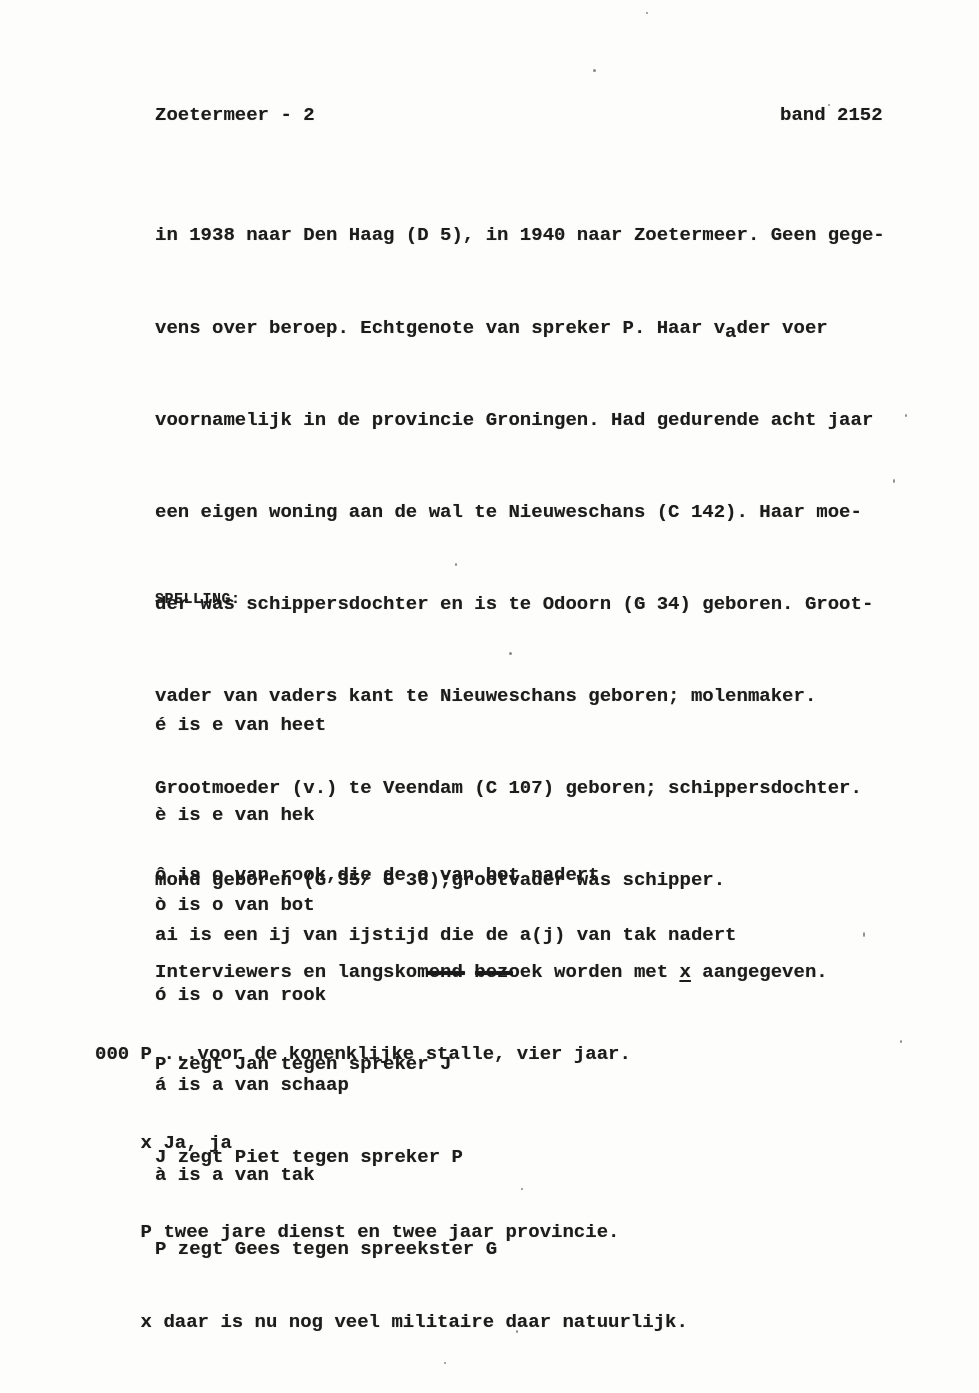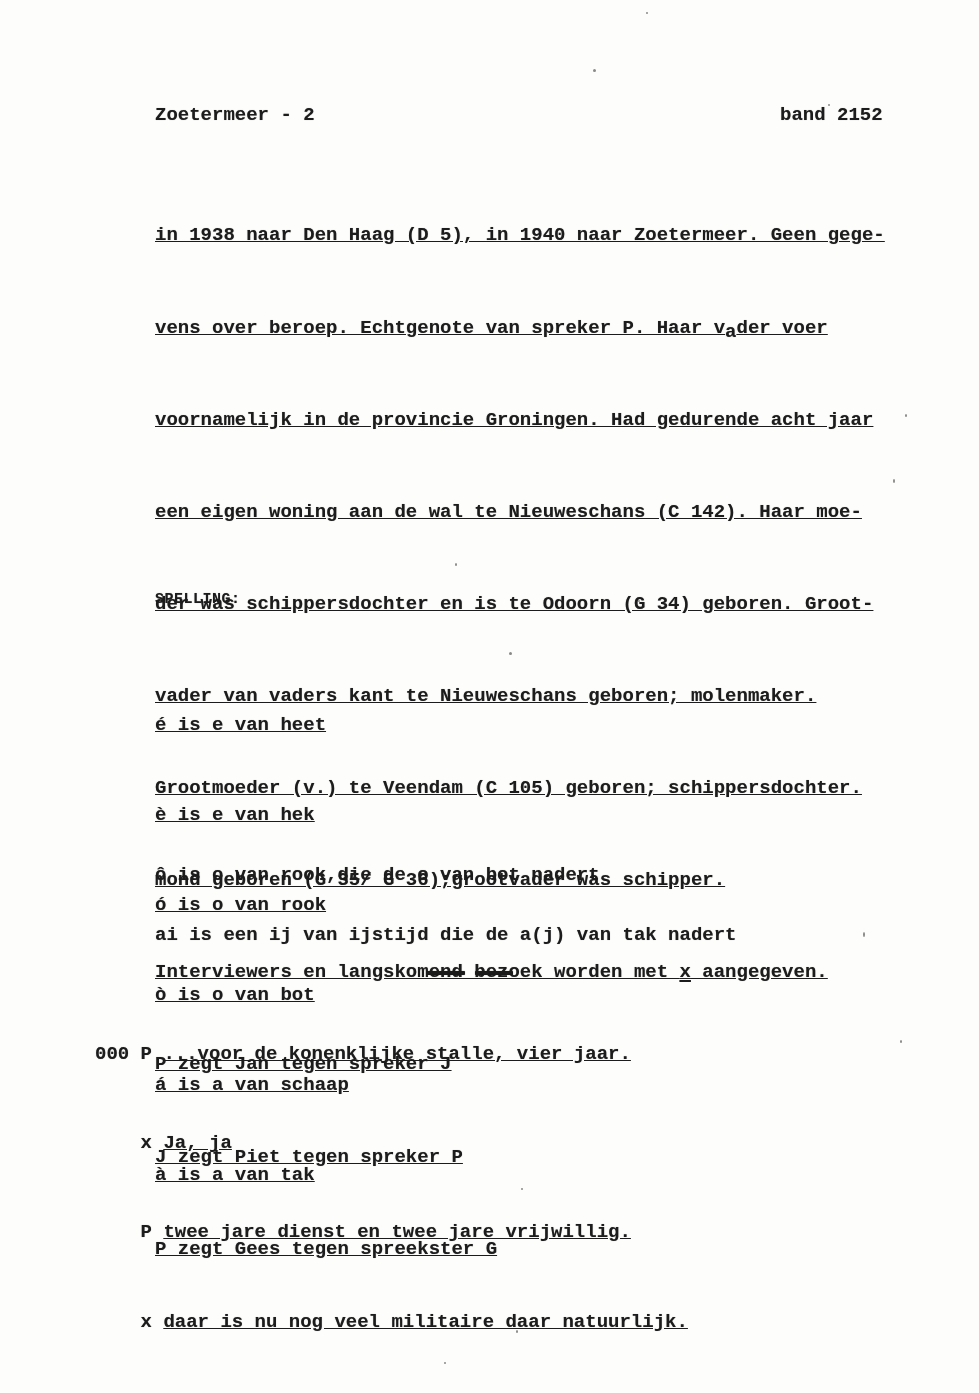--- a/index.html
+++ b/index.html
@@ -20,21 +20,21 @@
   .hdr-left  { left:155px; top:100px; line-height:30px; }
   .hdr-right { left:780px; top:100px; line-height:30px; }
   .para { left:155px; top:159px; line-height:30.7px; }
   .spelling-heading { left:155px; top:585px; line-height:30px; letter-spacing:0.5px; }
   .spelling-list { left:155px; top:650px; line-height:30px; }
   .rule-o  { left:155px; top:860px; line-height:30px; }
   .rule-ai { left:155px; top:920px; line-height:30px; }
   .divider { position:absolute; left:427px; top:971px; height:5px; }
   .dash { display:inline-block; vertical-align:top; width:38px; height:4px; background:#1a1a1a; margin-right:10px; border-radius:1px; box-shadow:0 0 1px rgba(0,0,0,.5); }
   .dialogue { left:95px; top:980px; line-height:29.8px; }
-  .ln { display:block; white-space:pre;text-decoration:underline; }
+  .ln { display:block; white-space:pre; }
   .tag { display:inline-block; width:4ch; }
   .spk { display:inline-block; width:2ch; }
   .sub { position:relative; top:4px; }
   .u { text-decoration:underline; text-decoration-thickness:2px; text-underline-offset:3px; }
   .sp { position:absolute; background:#2a2a2a; border-radius:50%; opacity:.55; }
 </style>
 </head>
 <body>
 
 <div class="page">
@@ -42,50 +42,50 @@
   <span class="pos hdr-left">Zoetermeer - 2</span>
   <span class="pos hdr-right">band 2152</span>
 
   <section class="pos para">
     <div class="ln">in 1938 naar Den Haag (D 5), in 1940 naar Zoetermeer. Geen gege-</div>
     <div class="ln"><span>vens over beroep. Echtgenote van spreker P. Haar v</span><span class="sub">a</span><span>der voer</span></div>
     <div class="ln">voornamelijk in de provincie Groningen. Had gedurende acht jaar</div>
     <div class="ln">een eigen woning aan de wal te Nieuweschans (C 142). Haar moe-</div>
     <div class="ln">der was schippersdochter en is te Odoorn (G 34) geboren. Groot-</div>
     <div class="ln">vader van vaders kant te Nieuweschans geboren; molenmaker.</div>
-    <div class="ln">Grootmoeder (v.) te Veendam (C 105) geboren; schippersdochter.</div>
+    <div class="ln">Grootmoeder (v.) te Veendam (C 107) geboren; schippersdochter.</div>
     <div class="ln">mond geboren (G 35/ G 36);grootvader was schipper.</div>
     <div class="ln"><span>Interviewers en langskomend bezoek worden met </span><span class="u">x</span><span> aangegeven.</span></div>
     <div class="ln">P zegt Jan tegen spreker J</div>
     <div class="ln">J zegt Piet tegen spreker P</div>
     <div class="ln">P zegt Gees tegen spreekster G</div>
   </section>
 
   <h2 class="pos spelling-heading" style="font-size:15px;">SPELLING:</h2>
 
   <section class="pos spelling-list">
     <div class="ln">é is e van heet</div>
     <div class="ln">è is e van hek</div>
+    <div class="ln">ò is o van bot</div>
     <div class="ln">ó is o van rook</div>
-    <div class="ln">ò is o van bot</div>
     <div class="ln">á is a van schaap</div>
     <div class="ln">à is a van tak</div>
   </section>
 
   <div class="pos rule-o">ô is o van rook,die de o van bot nadert</div>
   <div class="pos rule-ai">ai is een ij van ijstijd die de a(j) van tak nadert</div>
 
   <div class="divider">
     <span class="dash"></span><span class="dash"></span>
   </div>
 
   <section class="pos dialogue">
     <div class="ln"><span class="tag">000</span><span class="spk">P</span><span>...voor de konenklijke stalle, vier jaar.</span></div>
     <div class="ln"><span class="tag"></span><span class="spk">x</span><span>Ja, ja</span></div>
-    <div class="ln"><span class="tag"></span><span class="spk">P</span><span>twee jare dienst en twee jare vrijwillig.</span></div>
+    <div class="ln"><span class="tag"></span><span class="spk">P</span><span>twee jare dienst en twee jaar provincie.</span></div>
     <div class="ln"><span class="tag"></span><span class="spk">x</span><span>daar is nu nog veel militaire daar natuurlijk.</span></div>
     
     
     
     
     
     
     
     
     

